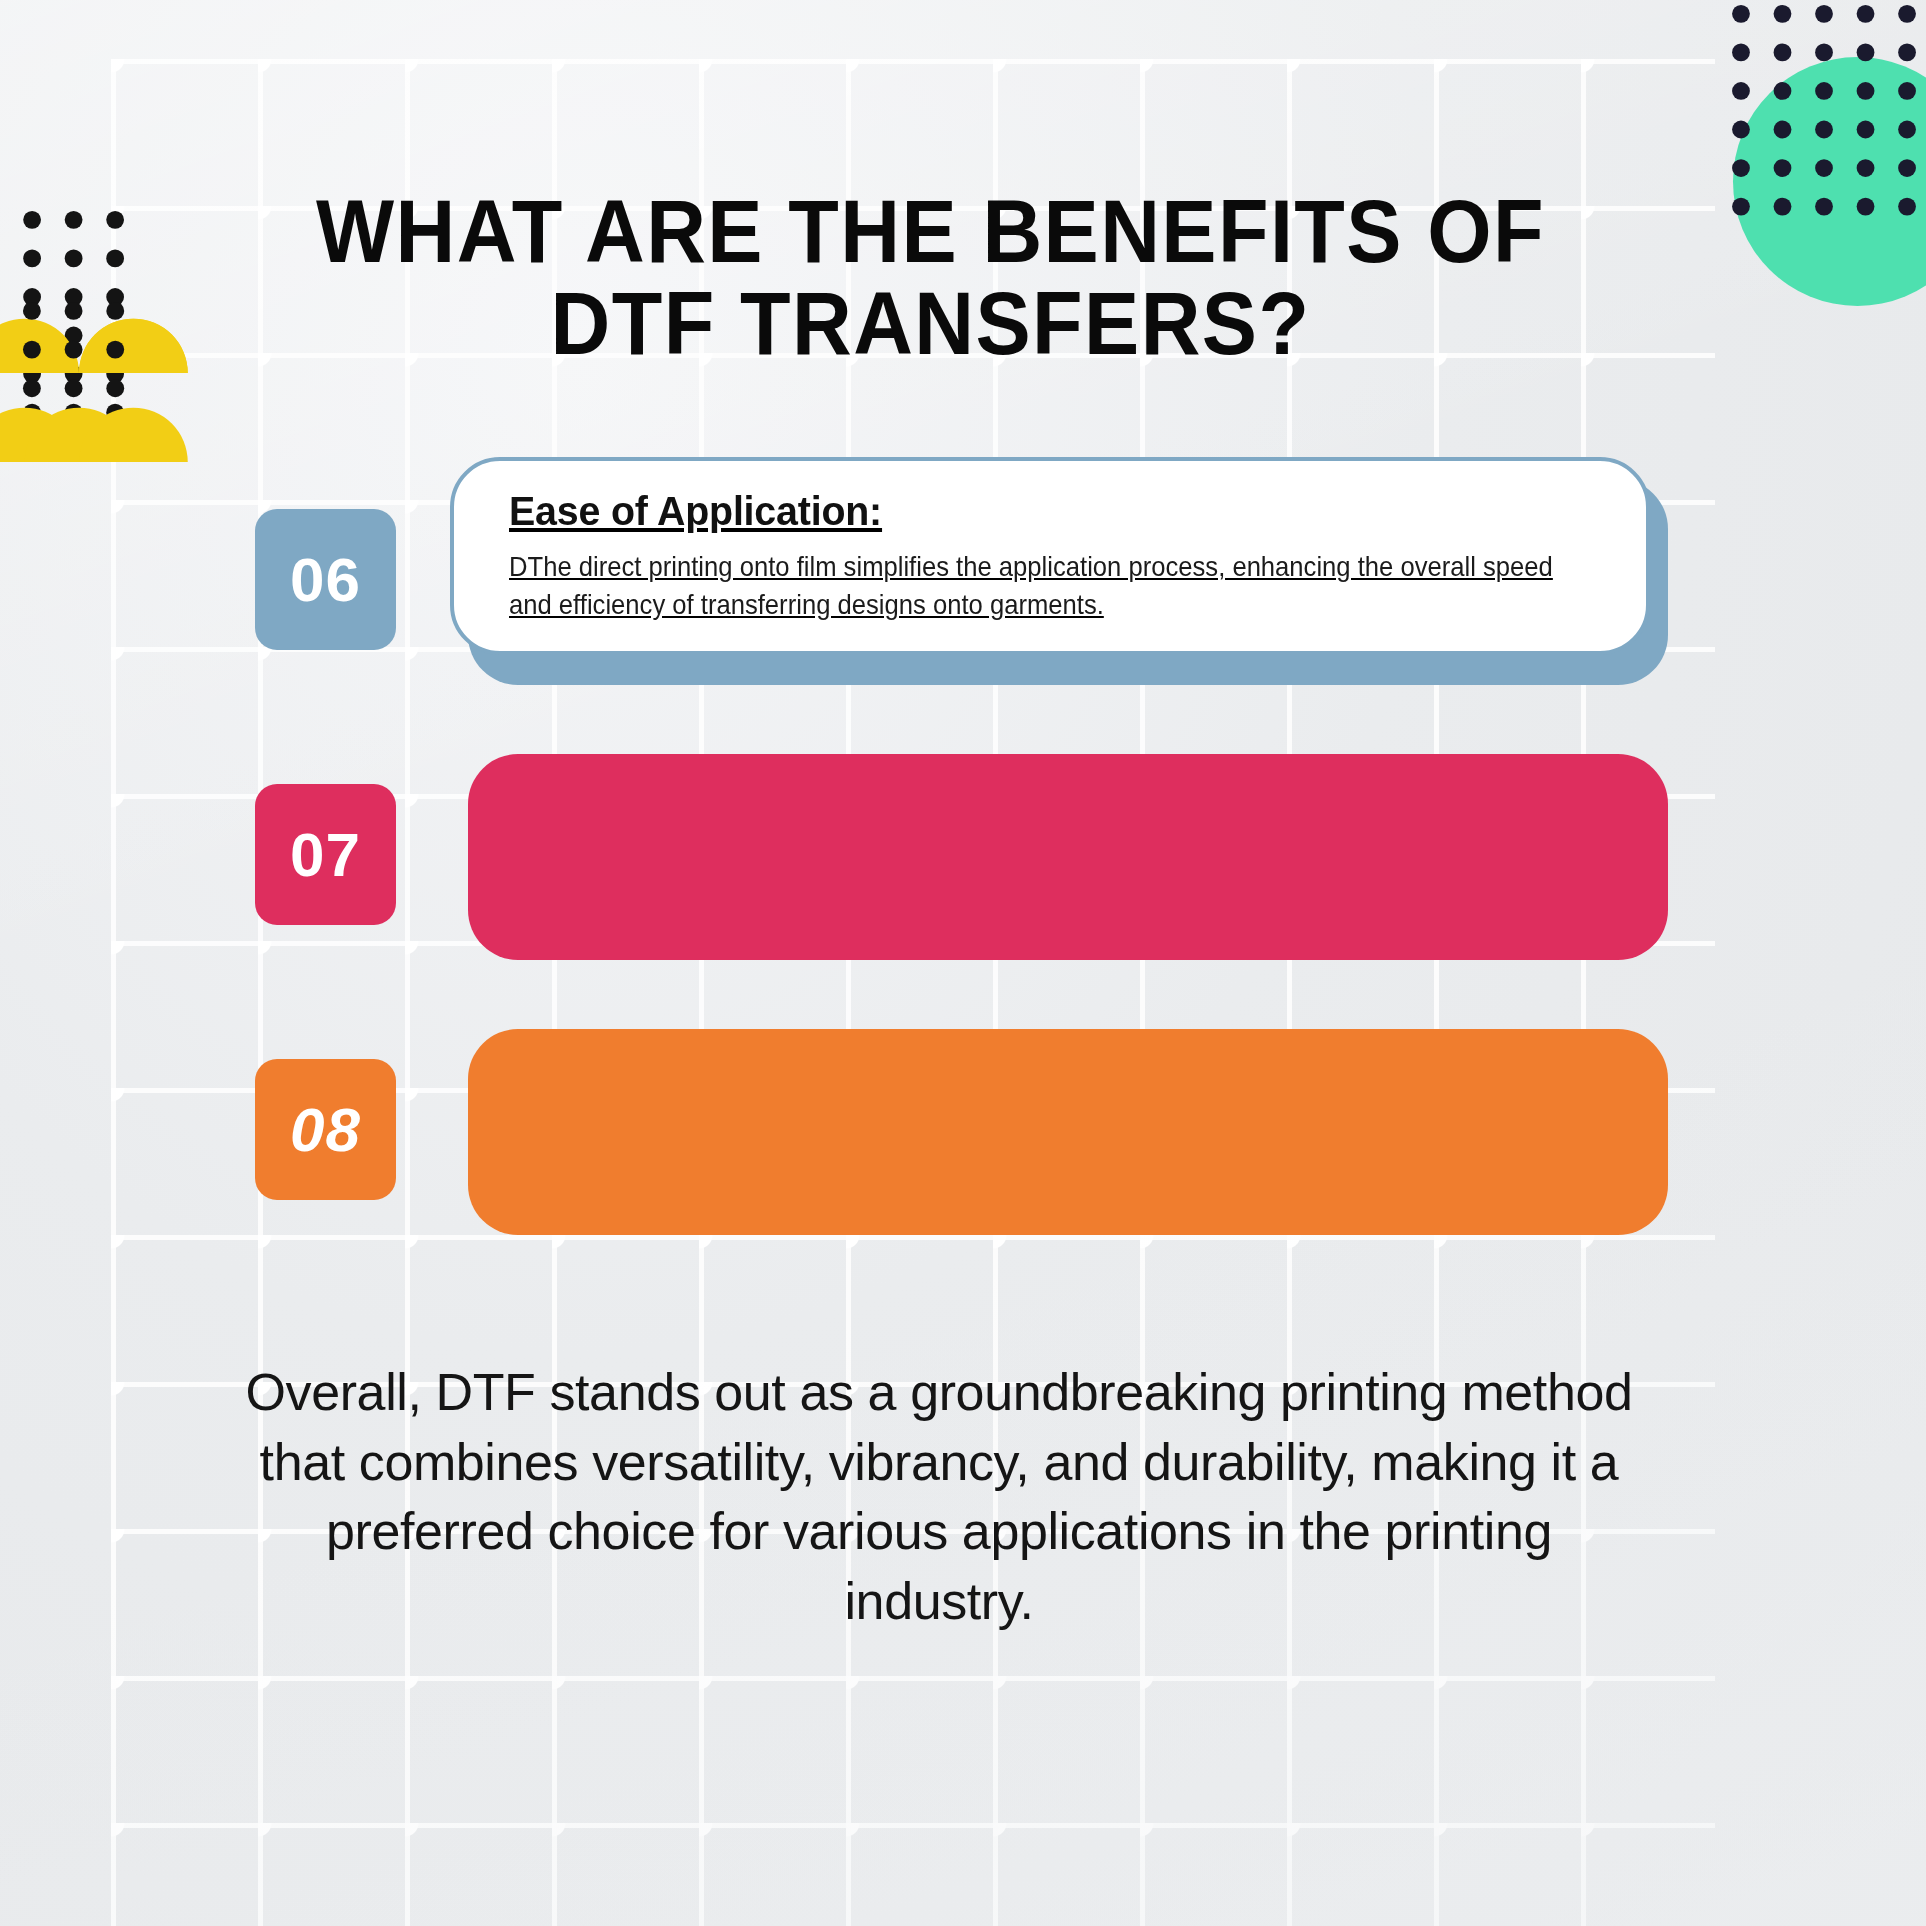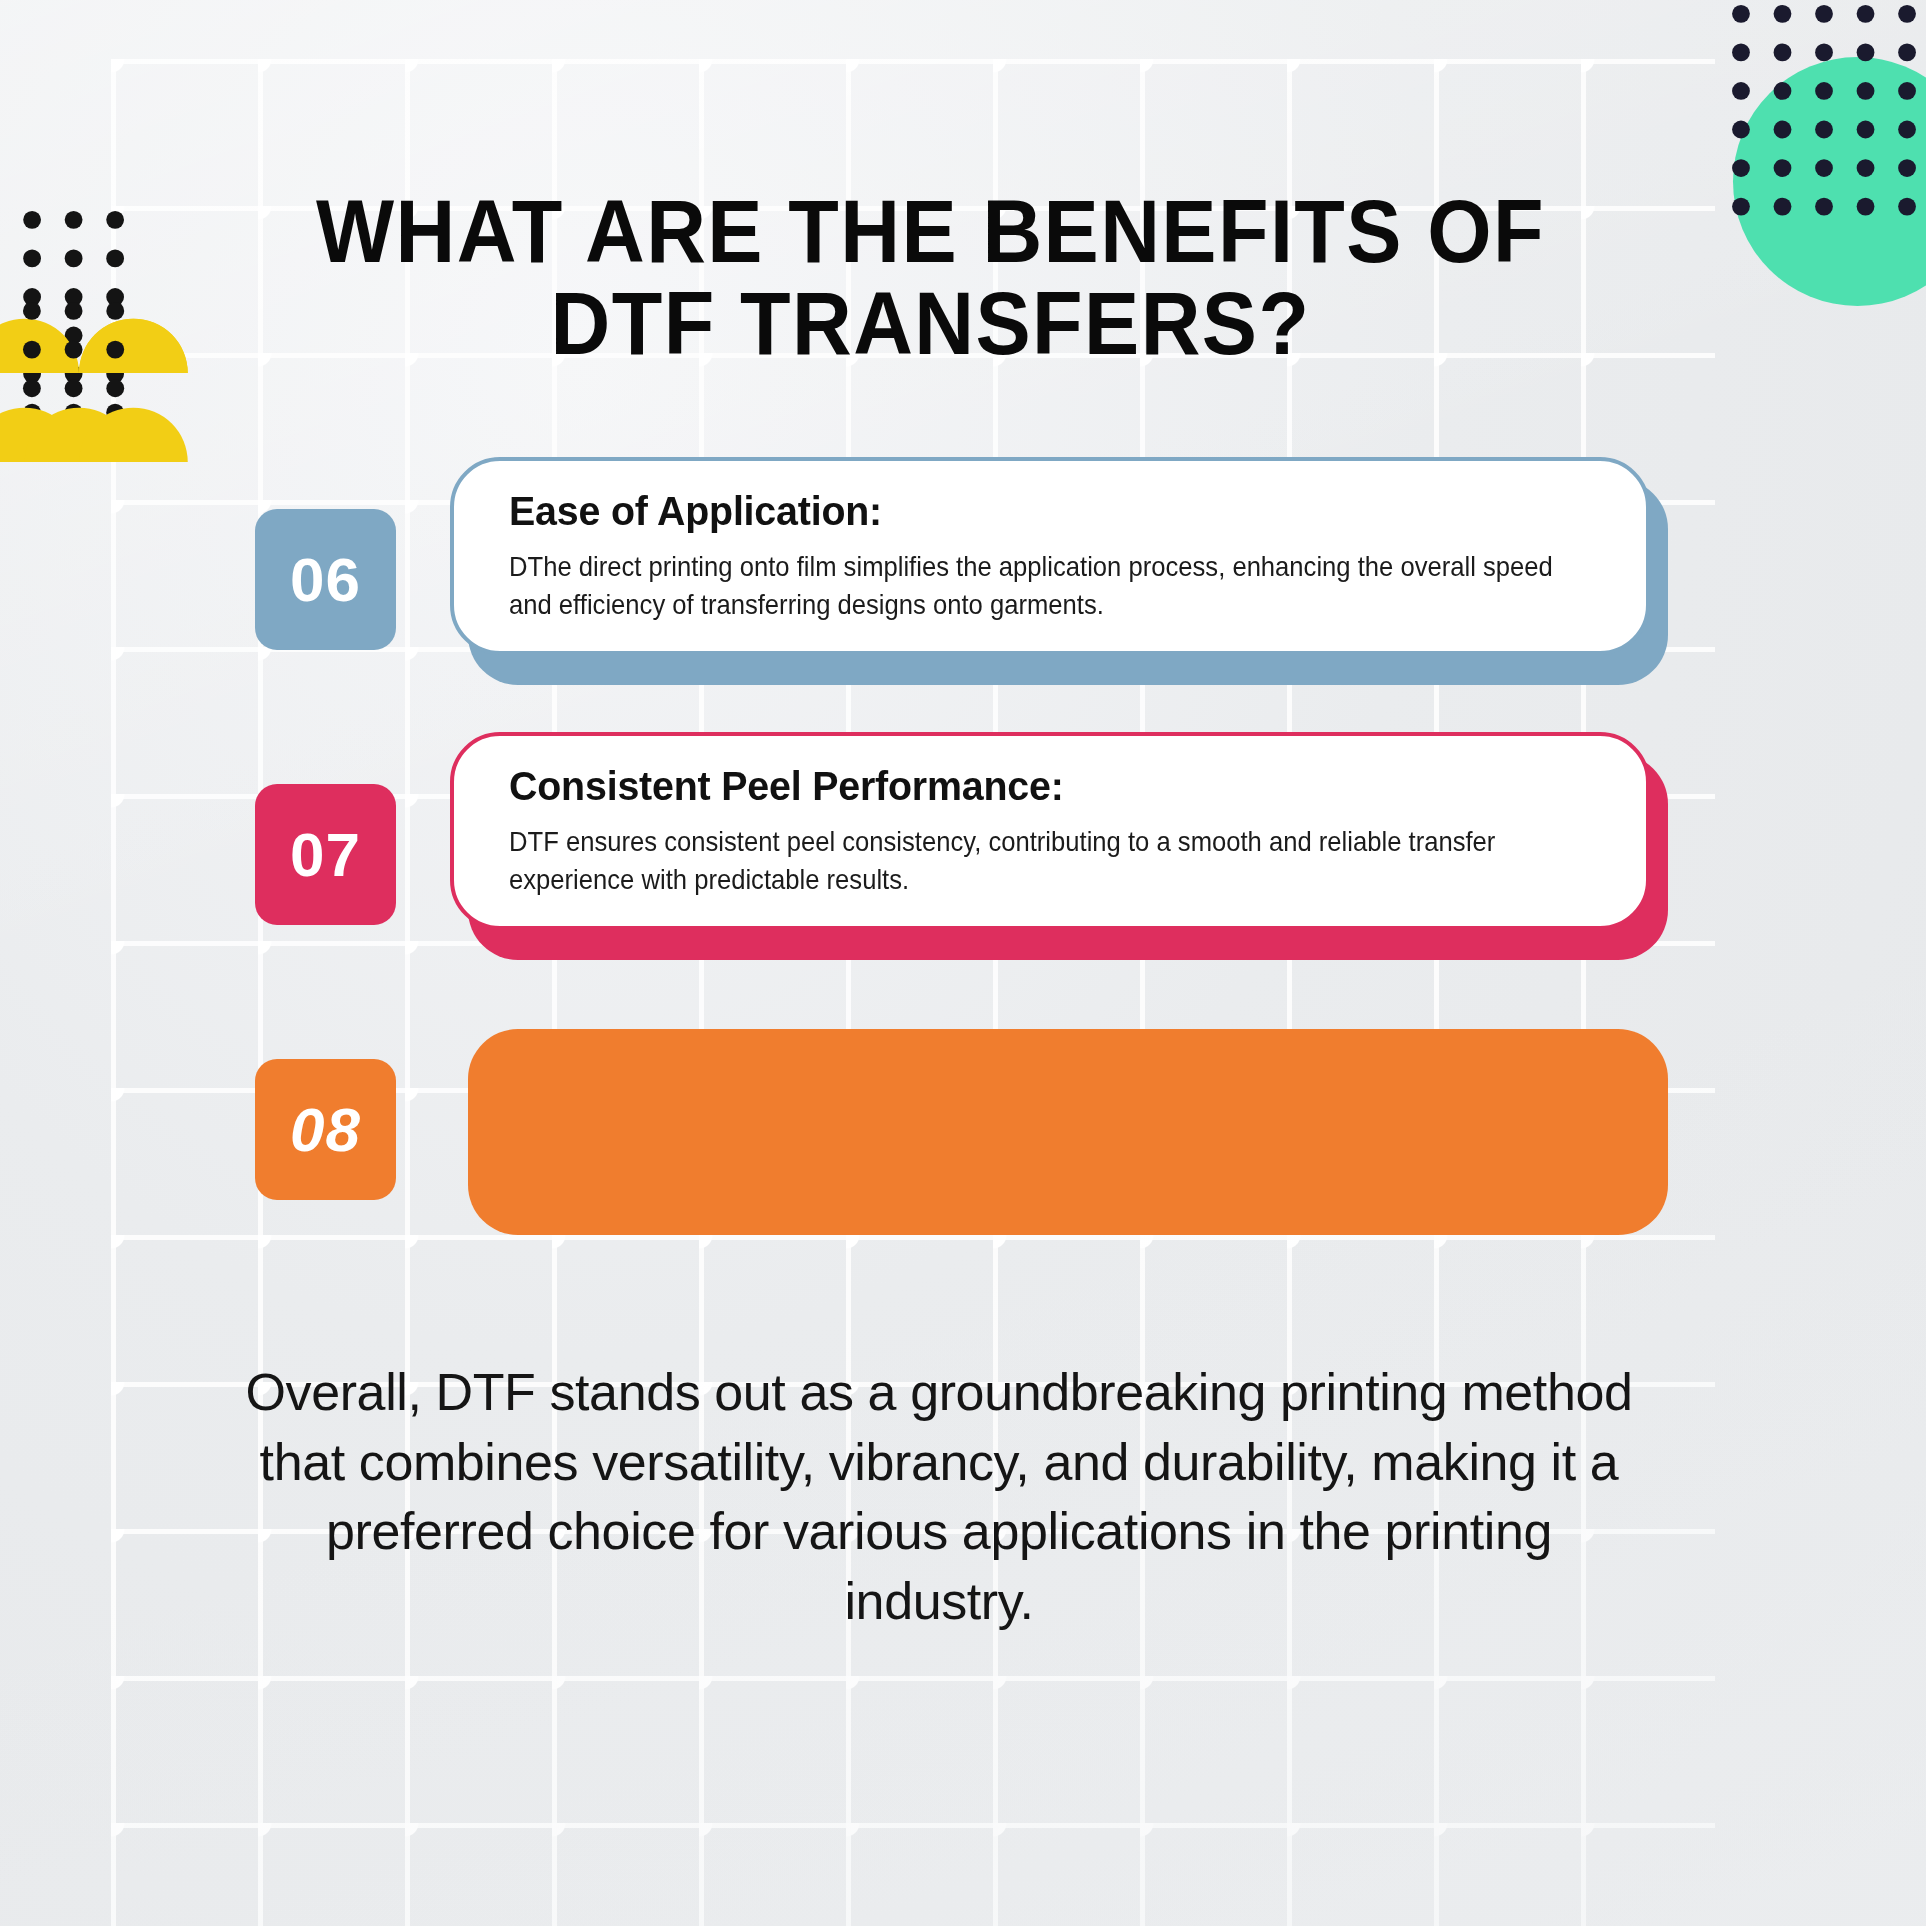--- a/index.html
+++ b/index.html
@@ -304,37 +304,33 @@
     <h1 class="page-title">WHAT ARE THE BENEFITS OF DTF TRANSFERS?</h1>
 
     <div class="cards">
 
       <div class="card-row">
         <div class="num-badge" style="background:#7FA8C4;">
           <span>06</span>
         </div>
         <div class="card-wrap">
           <div class="card-shadow" style="background:#7FA8C4;"></div>
-          <div class="card" style="border-color:#7FA8C4;">
+          <div class="card" style="border-color:#7FA8C4;text-decoration:underline;">
             <div class="card-heading">Ease of Application:</div>
             <div class="card-body">DThe direct printing onto film simplifies the application process, enhancing the overall speed and efficiency of transferring designs onto garments.</div>
           </div>
         </div>
       </div>
 
       <div class="card-row">
         <div class="num-badge" style="background:#DE2E5E;">
           <span>07</span>
         </div>
         <div class="card-wrap">
           <div class="card-shadow" style="background:#DE2E5E;"></div>
-          <div class="card" style="border-color:#DE2E5E;">
-            <div class="card-heading">Consistent Peel Performance:</div>
-            <div class="card-body">DTF ensures consistent peel consistency, contributing to a smooth and reliable transfer experience with predictable results.</div>
-          </div>
         </div>
       </div>
 
       <div class="card-row">
         <div class="num-badge" style="background:#F07D2E;font-style:italic;">
           <span>08</span>
         </div>
         <div class="card-wrap">
           <div class="card-shadow" style="background:#F07D2E;"></div>
         </div>

